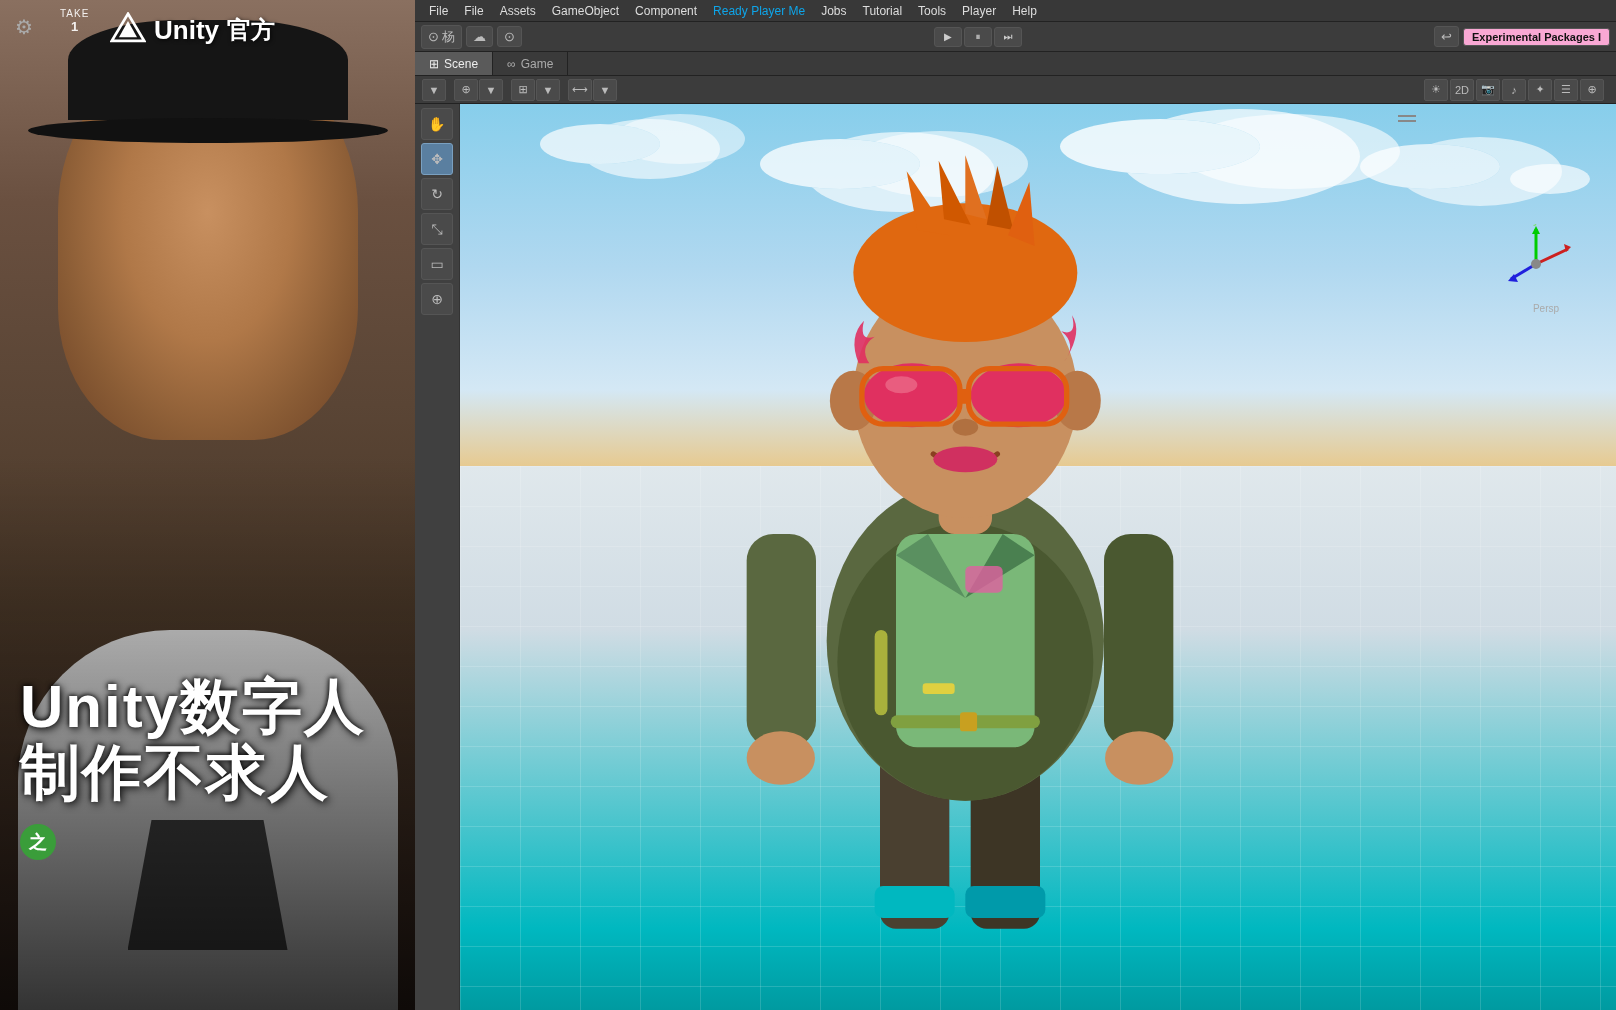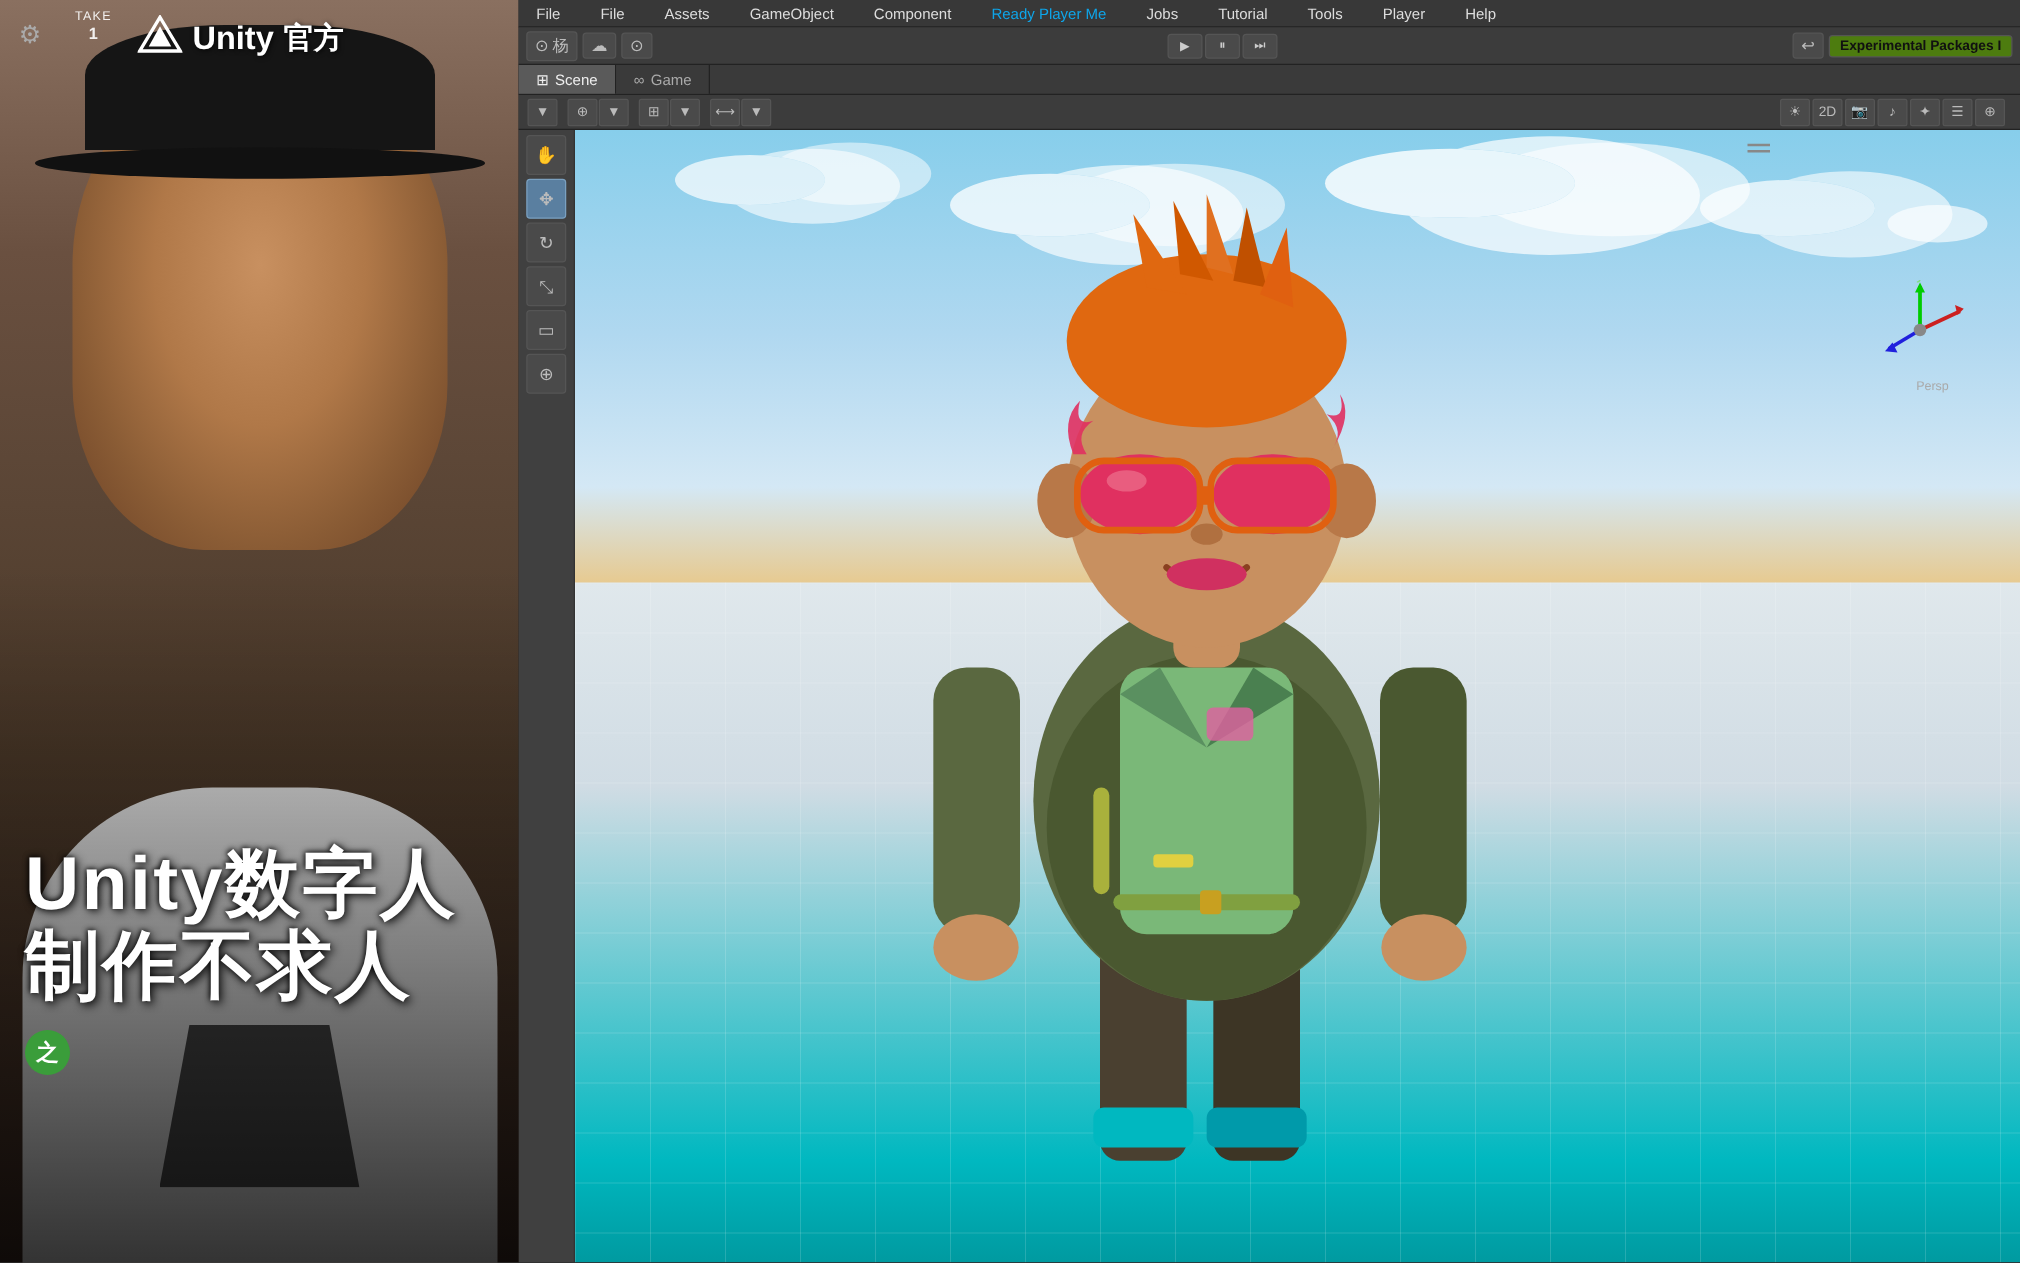--- a/index.html
+++ b/index.html
@@ -116,21 +116,21 @@
       background: #3c3c3c;
     }
 
     
     #unity-menubar {
       height: 22px;
       background: #383838;
       display: flex;
       align-items: center;
       padding: 0 6px;
-      gap: 16px;
+      gap: 0;
       border-bottom: 1px solid #222;
     }
 
     #unity-menubar .menu-item {
       color: #ddd;
       font-size: 12px;
       padding: 2px 8px;
       cursor: pointer;
       white-space: nowrap;
     }
@@ -182,21 +182,21 @@
       display: flex;
       align-items: center;
       justify-content: center;
       cursor: pointer;
       color: #ccc;
       font-size: 10px;
     }
 
     
     #experimental-btn {
-      background: #4d7c0f;
+      background: #f9a8d4;
       color: #111;
       font-size: 11px;
       padding: 2px 8px;
       border-radius: 3px;
       font-weight: bold;
       text-align: center;
     }
 
     
     #tab-bar {

